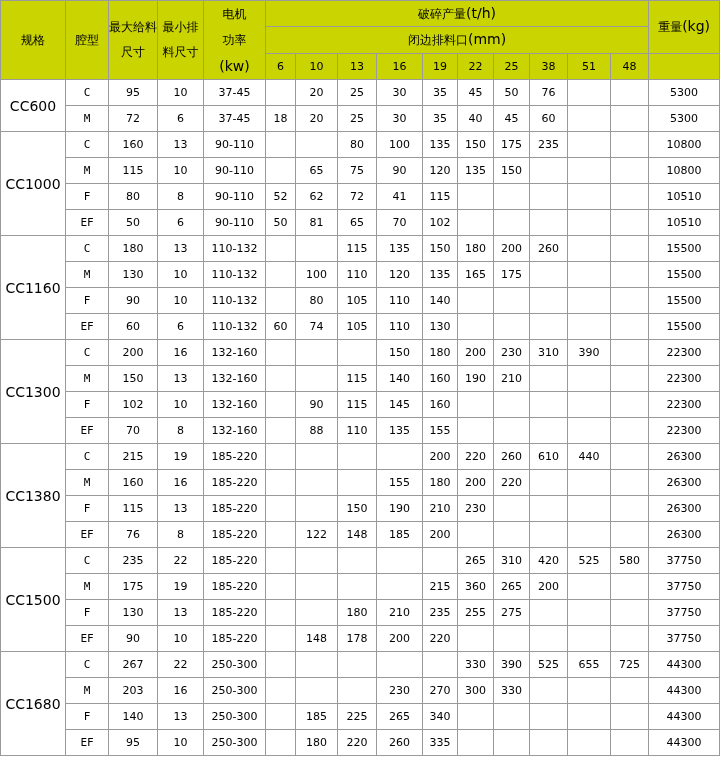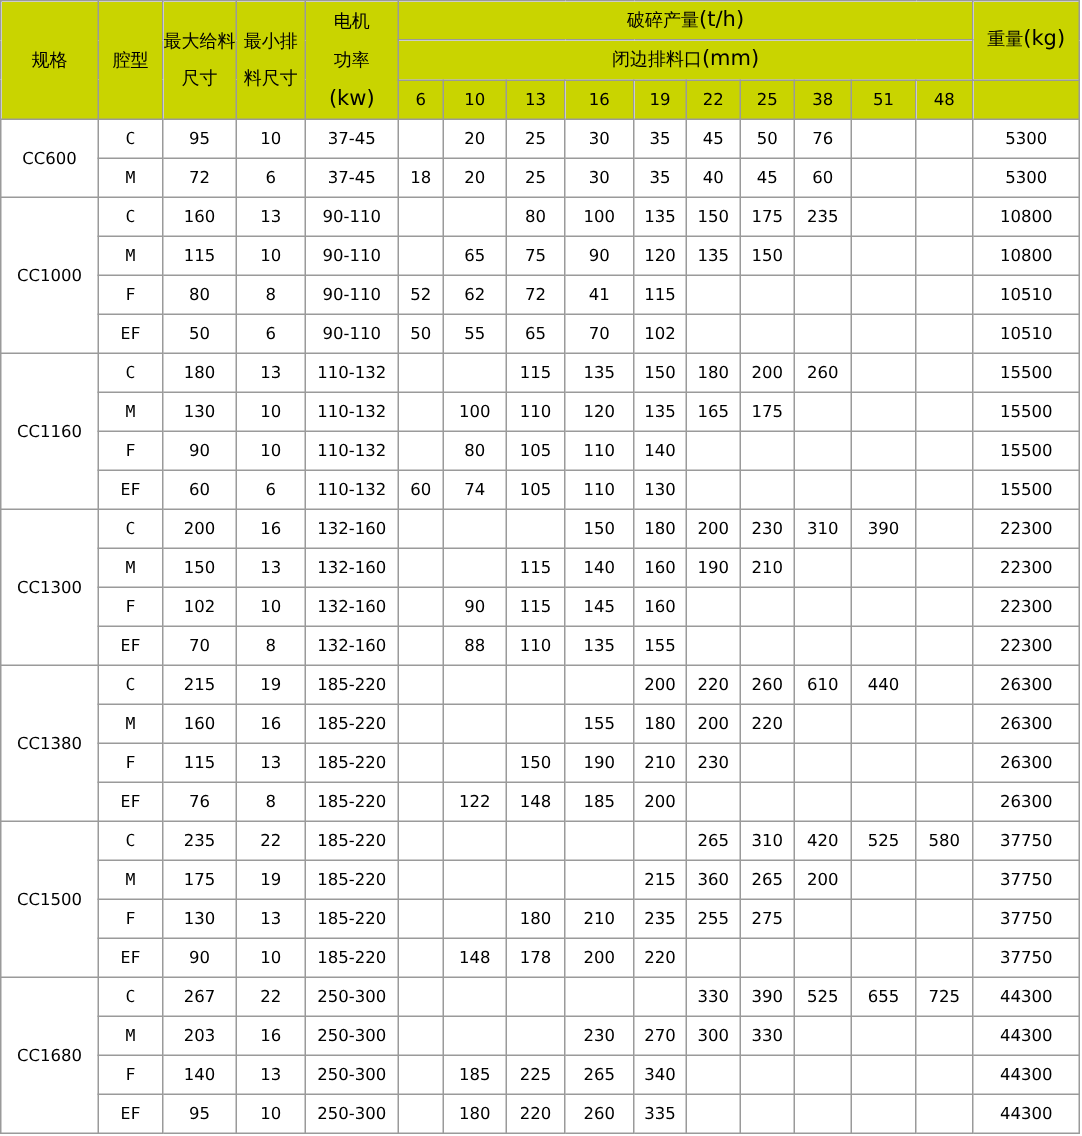--- a/index.html
+++ b/index.html
@@ -20,21 +20,21 @@
     padding: 0;
     font-weight: normal;
     overflow: hidden;
     white-space: nowrap;
   }
   table.spec thead th { background: #c9d400; font-size: 12px; height: 25px; line-height: 13px; }
   table.spec thead th.wrap { white-space: normal; line-height: 25px; font-family: Liberation Serif, serif; }
   table.spec thead th.wrap3 { white-space: normal; line-height: 26px; }
   table.spec thead th.small { font-size: 11px; }
   table.spec tbody td { height: 25px; background:#fff; }
-  td.model { font-size: 11px; margin-left: 48px; }
+  td.model { font-size: 14px; margin-left: 48px; }
   td.cavity { font-weight: bold; font-family: "DejaVu Sans Mono", "Liberation Mono", monospace; font-size: 11px; }
   .unit { font-size: 14px; }
 </style>
 </head>
 <body>
 
 <table class="spec">
   <colgroup>
     <col style="width:65px">
       <col style="width:43px">
@@ -177,21 +177,21 @@
         <td></td>
         <td></td>
         <td>10510</td>
       </tr>
       <tr>
         <td class="cavity">EF</td>
         <td>50</td>
         <td>6</td>
         <td>90-110</td>
         <td>50</td>
-        <td>55</td>
+        <td>81</td>
         <td>65</td>
         <td>70</td>
         <td>102</td>
         <td></td>
         <td></td>
         <td></td>
         <td></td>
         <td></td>
         <td>10510</td>
       </tr>

